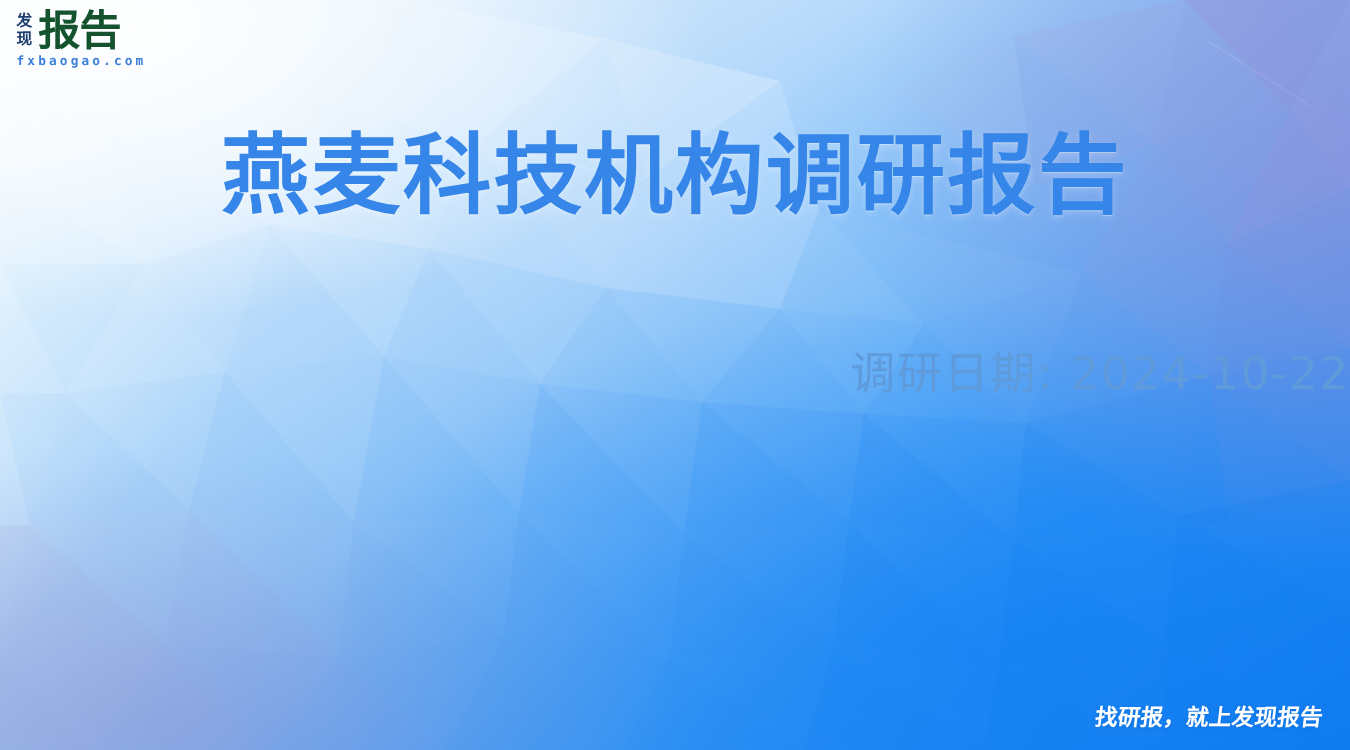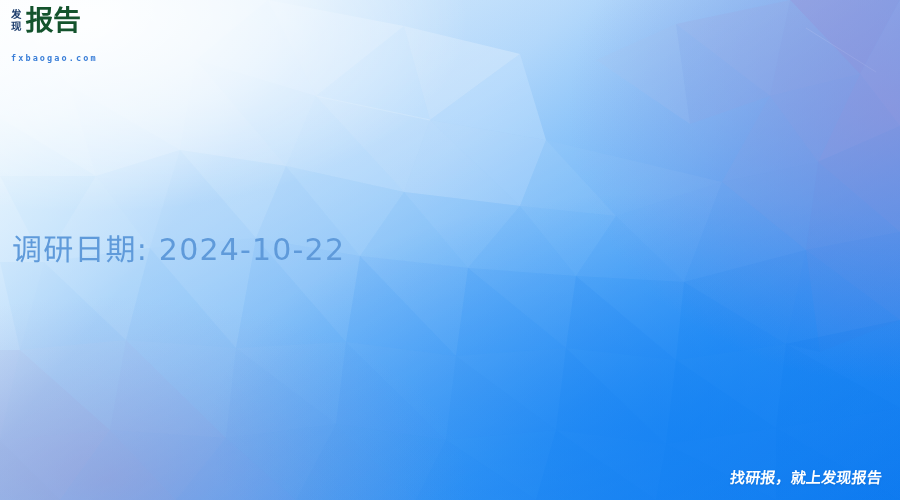--- a/index.html
+++ b/index.html
@@ -86,21 +86,21 @@
   .logo-main {
     font-size: 28px;
     font-weight: 900;
     color: #14532d;
     letter-spacing: -0.5px;
     line-height: 0.95;
     font-family: "DejaVu Sans", "Liberation Sans", sans-serif;
   }
 
   .logo-url {
-    margin-top: 18px;
+    margin-top: 1px;
     font-size: 8.5px;
     font-weight: 700;
     color: #3b7fd8;
     letter-spacing: 2.1px;
     font-family: "DejaVu Sans Mono", "Liberation Mono", monospace;
     text-align: right;
   }
 
   
   #title-block {
@@ -121,25 +121,25 @@
     line-height: 1.12;
     font-family: "DejaVu Sans", "Liberation Sans", sans-serif;
     text-shadow:
       0 1px 0 rgba(255,255,255,0.30),
       0 2px 5px rgba(255,255,255,0.22);
     white-space: nowrap;
   }
 
   #subtitle-block {
     position: absolute;
-    left: 12px;
+    left: 0;
     right: 0;
     top: 232px;
     z-index: 5;
-    text-align: left;
+    text-align: right;
   }
 
   #subtitle {
     margin: 0;
     font-size: 30px;
     font-weight: 400;
     color: #5f9ada;
     letter-spacing: 1.2px;
     line-height: 1.2;
     font-family: "DejaVu Sans", "Liberation Sans", sans-serif;
@@ -308,20 +308,23 @@
     <div class="logo-row">
       <div class="logo-stack">
         <span>发</span>
         <span>现</span>
       </div>
       <div class="logo-main">报告</div>
     </div>
     <div class="logo-url">fxbaogao.com</div>
   </div>
 
+  <div id="title-block">
+    <h1 id="main-title">燕麦科技机构调研报告</h1>
+  </div>
 
   <div id="subtitle-block">
     <p id="subtitle">调研日期: 2024-10-22</p>
   </div>
 
   <div id="footer-tagline">找研报，就上发现报告</div>
 
 </div>
 
 </body></html>

